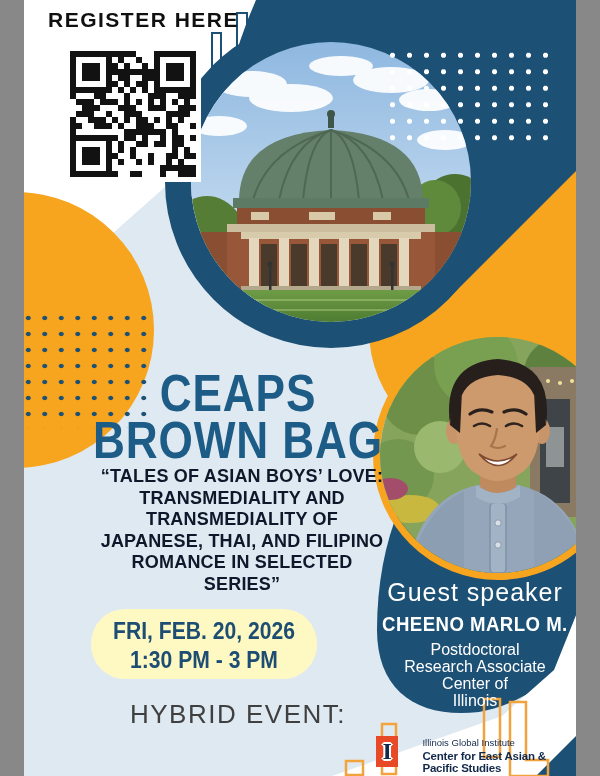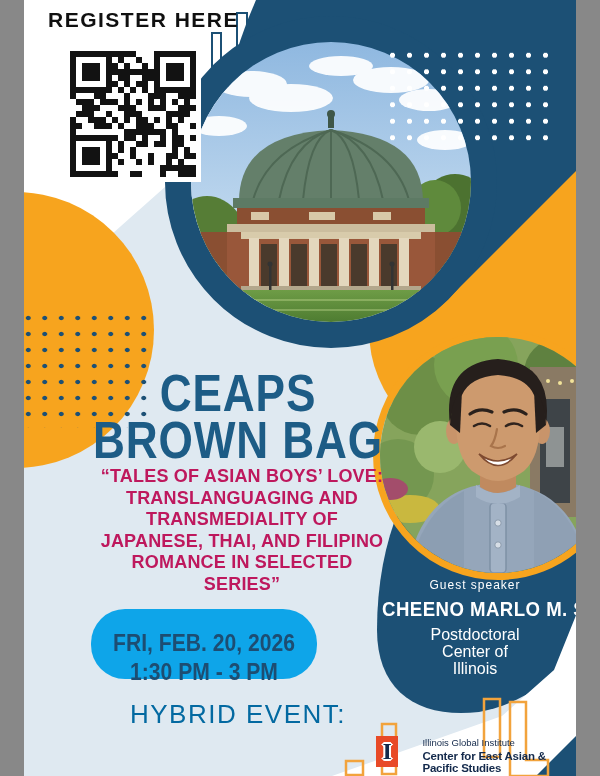--- a/index.html
+++ b/index.html
@@ -36,30 +36,30 @@
   }
   .speaker-circle{
     left:349px;top:330px;width:236px;height:236px;border-radius:50%;
     border:7px solid #F7A41E;box-sizing:content-box;overflow:hidden;z-index:3;
   }
   
   .title-block{left:18px;top:370px;width:392px;z-index:5;text-align:center;
     color:#1D5C86;font-weight:bold;font-size:52px;line-height:47px;letter-spacing:1px;
     transform:scaleX(0.85);}
   .quote-block{left:22px;top:466px;width:392px;z-index:5;text-align:center;
-    color:#be185d;font-weight:bold;font-size:18px;line-height:21.5px;letter-spacing:0.2px;}
+    color:#0f172a;font-weight:bold;font-size:18px;line-height:21.5px;letter-spacing:0.2px;}
   .date-box{left:67px;top:609px;width:226px;height:70px;border-radius:34px;
-    background:#0ea5e9;z-index:5;text-align:center;color:#1D4D72;
-    font-weight:bold;font-size:24px;line-height:29px;padding-top:19px;box-sizing:border-box;}
+    background:#fef9c3;z-index:5;text-align:center;color:#1D4D72;
+    font-weight:bold;font-size:24px;line-height:29px;padding-top:7px;box-sizing:border-box;}
   .date-inner{transform:scaleX(0.88);}
   .venue-block{left:18px;top:698px;width:392px;z-index:5;text-align:center;
-    color:#0369a1;font-size:26px;line-height:32px;letter-spacing:1.5px;}
+    color:#404040;font-size:26px;line-height:32px;letter-spacing:1.5px;}
   
   .speaker-block{left:351px;top:578px;width:200px;z-index:5;text-align:center;color:#ffffff;}
-  .speaker-label{font-size:12px;letter-spacing:1px;margin-bottom:6px;text-align:center;}
+  .speaker-label{font-size:25px;letter-spacing:1px;margin-bottom:6px;text-align:center;}
   .speaker-name{font-size:20px;font-weight:bold;letter-spacing:0.5px;
     transform:scaleX(0.93);margin-bottom:5px;white-space:nowrap;}
   .speaker-title-line{font-size:16px;line-height:17px;}
   
   .logo{left:352px;top:736px;z-index:6;display:flex;align-items:flex-start;}
   .block-i{width:30px;height:31px;background:#E84A27;display:flex;align-items:center;
     justify-content:center;font-family:"Liberation Serif",serif;font-weight:bold;
     font-size:24px;color:#13294B;
     text-shadow:-2px 0 #fff,2px 0 #fff,0 -2px #fff,0 2px #fff,-1px -1px #fff,1px 1px #fff,-1px 1px #fff,1px -1px #fff;}
   .logo-text{margin-left:24px;color:#13294B;text-align:left;}
@@ -690,21 +690,21 @@
     </svg>
   </div>
 
   <div class="abs title-block">
     <div>CEAPS</div>
     <div>BROWN BAG</div>
   </div>
 
   <div class="abs quote-block">
     <div>“TALES OF ASIAN BOYS’ LOVE:</div>
-    <div>TRANSLANGUAGING AND</div>
+    <div>TRANSMEDIALITY AND</div>
     <div>TRANSMEDIALITY OF</div>
     <div>JAPANESE, THAI, AND FILIPINO</div>
     <div>ROMANCE IN SELECTED</div>
     <div>SERIES”</div>
   </div>
 
   <div class="abs date-box">
     <div class="date-inner">
       <div>FRI, FEB. 20, 2026</div>
       <div>1:30 PM - 3 PM</div>
@@ -712,20 +712,21 @@
   </div>
 
   <div class="abs venue-block">
     <div>HYBRID EVENT:</div>
   </div>
 
   <div class="abs speaker-block">
     <div class="speaker-label">Guest speaker</div>
     <div class="speaker-name">CHEENO MARLO M. SAYUNO</div>
     <div class="speaker-title-line">Postdoctoral</div>
+    <div class="speaker-title-line">Research Associate</div>
     <div class="speaker-title-line">Center of</div>
     <div class="speaker-title-line">Illinois</div>
   </div>
 
   <div class="abs logo">
     <div class="block-i">I</div>
     <div class="logo-text">
       <div class="logo-line1">Illinois Global Institute</div>
       <div class="logo-line2">Center for East Asian &amp; Pacific Studies</div>
     </div>

